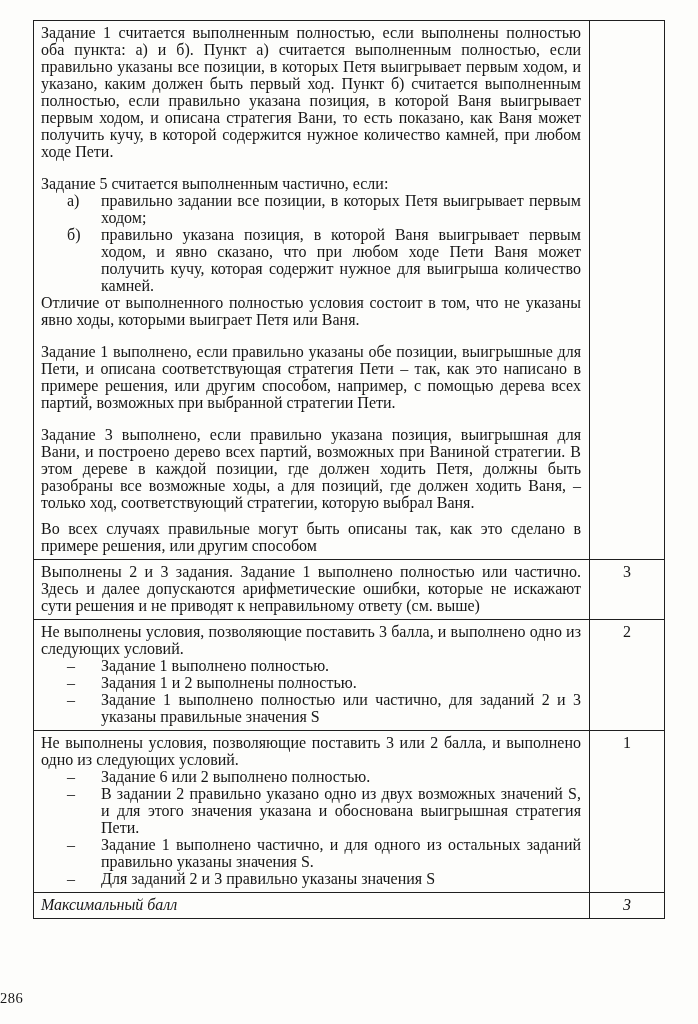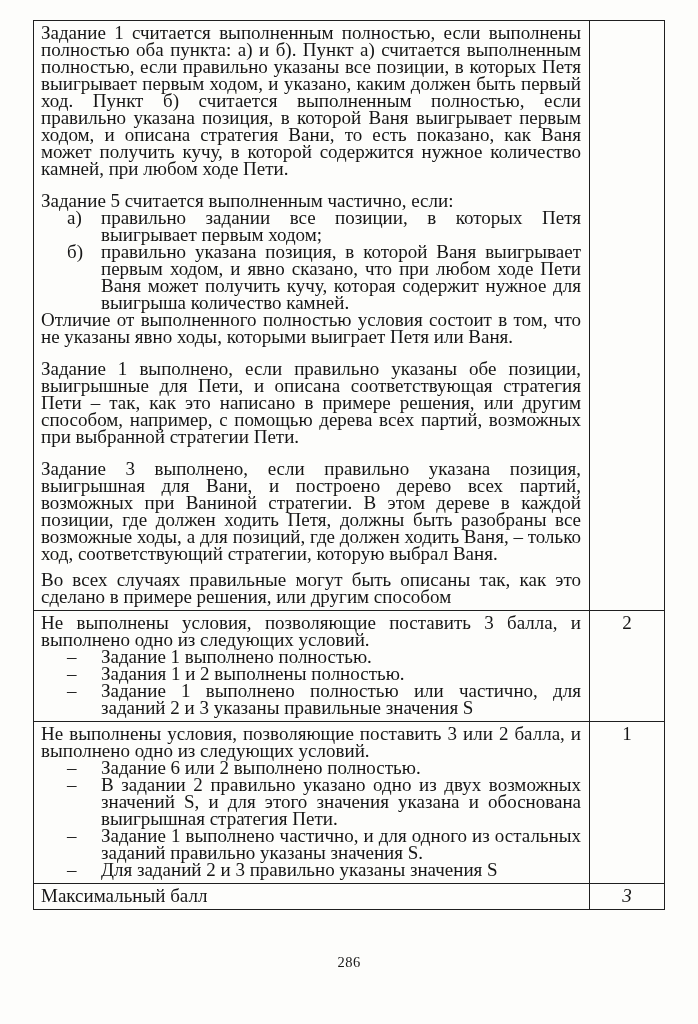--- a/index.html
+++ b/index.html
@@ -21,21 +21,21 @@
     position: absolute;
     left: 33px;
     top: 20px;
     width: 632px;
     border-collapse: collapse;
     table-layout: fixed;
   }
   table.criteria-table td {
     border: 1.6px solid #1f1f1f;
     vertical-align: top;
-    font-size: 19px;
+    font-size: 16px;
     line-height: 17px;
   }
   td.crit {
     padding: 3px 8px 5px 7px;
     text-align: justify;
   }
   td.score {
     width: 70px;
     text-align: center;
     padding: 3px 2px;
@@ -49,29 +49,30 @@
     text-indent: -34px;
     text-align: justify;
   }
   .marker {
     display: inline-block;
     width: 34px;
     text-indent: 0;
   }
   .footer-label {
     text-align: right;
+    font-style: italic;
     padding-right: 10px;
   }
   .score-italic { font-style: italic; }
   .page-number {
     position: absolute;
     left: 0;
     right: 0;
-    top: 954px;
-    text-align: center;
+    top: 990px;
+    text-align: left;
     font-size: 14.5px;
     letter-spacing: 0.5px;
   }
 </style>
 </head>
 <body>
 
 <div class="page">
 
   <table class="criteria-table">
@@ -88,20 +89,26 @@
         <div class="gap"></div>
         <p class="para">Задание 1 выполнено, если правильно указаны обе позиции, выигрышные для Пети, и описана соответствующая стратегия  Пети – так, как это написано в примере решения, или другим способом, например, с помощью дерева всех партий, возможных при выбранной стратегии Пети.</p>
         <div class="gap"></div>
         <p class="para">Задание 3 выполнено, если правильно указана позиция, выигрышная для Вани, и построено дерево всех партий, возможных при Ваниной стратегии. В этом дереве в каждой позиции, где должен ходить Петя, должны быть разобраны все возможные ходы, а для позиций, где должен ходить Ваня, – только ход, соответствующий стратегии, которую выбрал Ваня.</p>
         <div class="gap-sm"></div>
         <p class="para">Во всех случаях правильные могут быть описаны так, как это сделано в примере решения, или другим способом</p>
       </td>
       <td class="score"></td>
     </tr>
 
+    <tr>
+      <td class="crit">
+        <p class="para">Выполнены 2 и 3 задания. Задание 1 выполнено полностью или частично. Здесь и далее допускаются арифметические ошибки, которые не искажают сути решения и не приводят к неправильному ответу (см. выше)</p>
+      </td>
+      <td class="score">3</td>
+    </tr>
 
     <tr>
       <td class="crit">
         <p class="para">Не выполнены условия, позволяющие поставить 3 балла,  и выполнено одно из следующих условий.</p>
         <div class="list-item"><span class="marker">–</span><span>Задание 1 выполнено полностью.</span></div>
         <div class="list-item"><span class="marker">–</span><span>Задания 1 и 2 выполнены полностью.</span></div>
         <div class="list-item"><span class="marker">–</span><span>Задание 1 выполнено полностью или частично, для заданий 2 и 3 указаны правильные значения S</span></div>
       </td>
       <td class="score">2</td>
     </tr>

